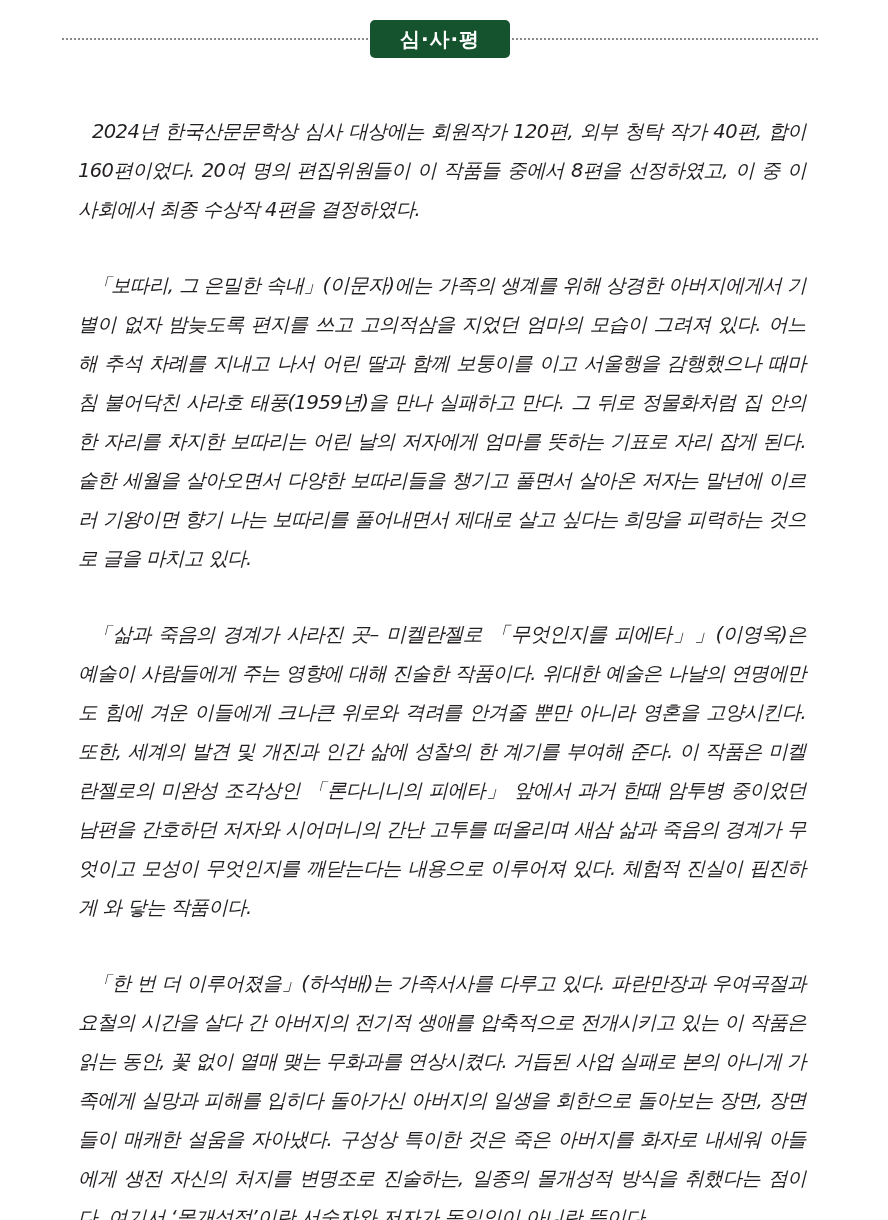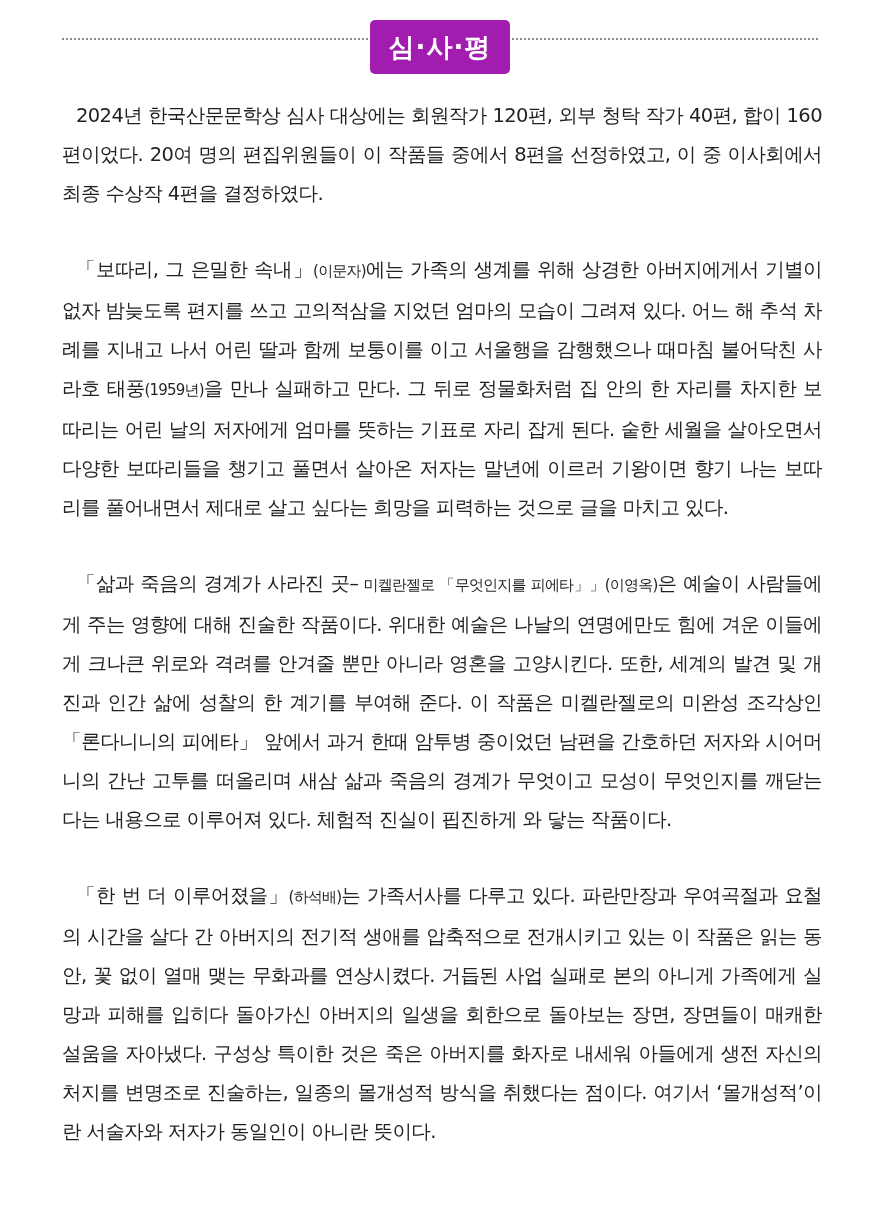--- a/index.html
+++ b/index.html
@@ -11,34 +11,34 @@
     .header {
       position: absolute; left: 62px; top: 20px; width: 756px; height: 38px;
     }
     .header .rule {
       position: absolute; top: 18px; height: 0;
       border-top: 2px dotted #8a8a8a;
     }
     .header .rule.left { left: 0; width: 306px; }
     .header .rule.right { left: 450px; width: 306px; }
     .badge {
-      position: absolute; left: 308px; top: 0; width: 140px; height: 54px;
-      background: #a21caf; border-radius: 5px;
-      color: #ffffff; font-weight: bold; font-size: 26px;
+      position: absolute; left: 308px; top: 0; width: 140px; height: 38px;
+      background: #14532d; border-radius: 5px;
+      color: #ffffff; font-weight: bold; font-size: 20px;
       display: flex; align-items: center; justify-content: center;
       letter-spacing: 1px;
     }
     .body-text {
       position: absolute; left: 62px; top: 96px; width: 760px;
       font-size: 19.5px; line-height: 39px; letter-spacing: -0.6px;
       text-align: justify;
     }
-    .para { margin: 0; text-indent: 14px; }
+    .para { margin: 16px; text-indent: 14px; font-style: italic; }
     .para.gap { margin-top: 37px; }
-    .small { font-size: 15px; letter-spacing: -0.8px; }
+    .small { font-size: 20px; letter-spacing: -0.8px; }
   </style>
 </head>
 <body>
 
 <div class="header">
   <div class="rule left"></div>
   <div class="badge">
     <span>심·사·평</span>
   </div>
   <div class="rule right"></div>

